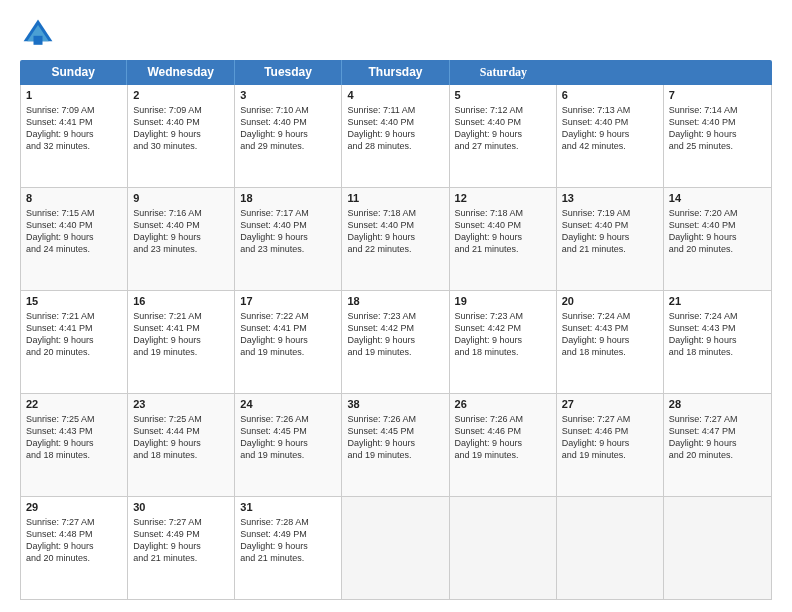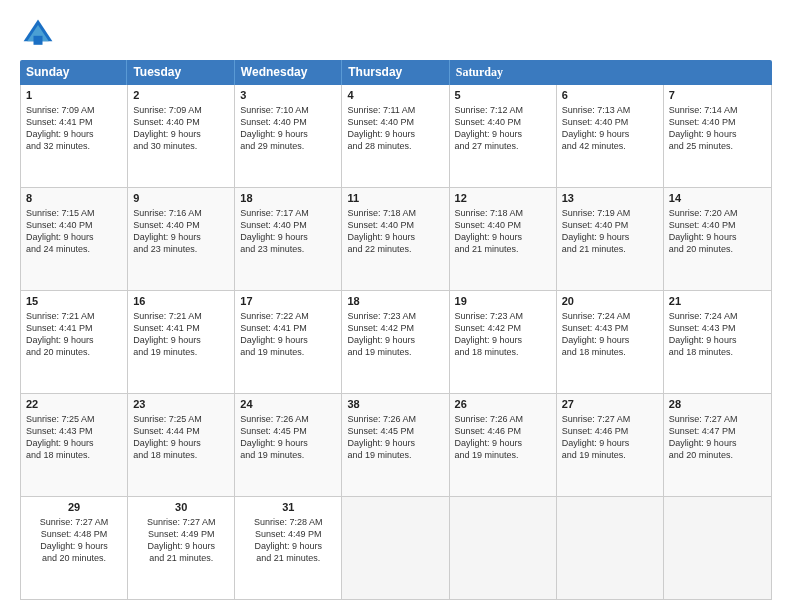--- a/index.html
+++ b/index.html
@@ -69,21 +69,21 @@
       display: grid;
       grid-template-columns: repeat(7, 1fr);
       background: #3a7abf;
       border-radius: 2px 2px 0 0;
     }
     .cal-header-cell {
       color: #fff;
       font-size: 12px;
       font-weight: bold;
       padding: 5px 6px;
-      text-align: left;
+      text-align: center;
       border-right: 1px solid #5a9ad5;
     }
     .cal-header-cell:last-child {
       border-right: none;
       font-family: Liberation Serif, serif;
     }
     .cal-body {
       flex: 1;
       display: flex;
       flex-direction: column;
@@ -91,21 +91,20 @@
       border-top: none;
     }
     .cal-week {
       display: grid;
       grid-template-columns: repeat(7, 1fr);
       flex: 1;
       border-bottom: 1px solid #ccc;
     }
     .cal-week:last-child {
       border-bottom: none;
-      text-align: center;
     }
     .cal-cell {
       padding: 3px 5px;
       border-right: 1px solid #ccc;
       font-size: 9px;
       color: #333;
       line-height: 1.35;
       background: #fff;
     }
     .cal-cell:last-child {
@@ -143,22 +142,22 @@
     </div>
     <div class="title-block">
       <div class="main-title"></div>
       <div class="subtitle"></div>
     </div>
   </div>
 
   <div class="calendar">
     <div class="cal-header-row" id="cal-header">
         <div class="cal-header-cell">Sunday</div>
+        <div class="cal-header-cell">Wednesday</div>
         <div class="cal-header-cell">Tuesday</div>
-        <div class="cal-header-cell">Wednesday</div>
         <div class="cal-header-cell">Thursday</div>
         <div class="cal-header-cell">Saturday</div>
       </div>
     <div class="cal-body" id="cal-body">
         <div class="cal-week">
           <div class="cal-cell">
             <span class="day-num">1</span>
             <div>Sunrise: 7:09 AM</div>
             <div>Sunset: 4:41 PM</div>
             <div>Daylight: 9 hours</div>

